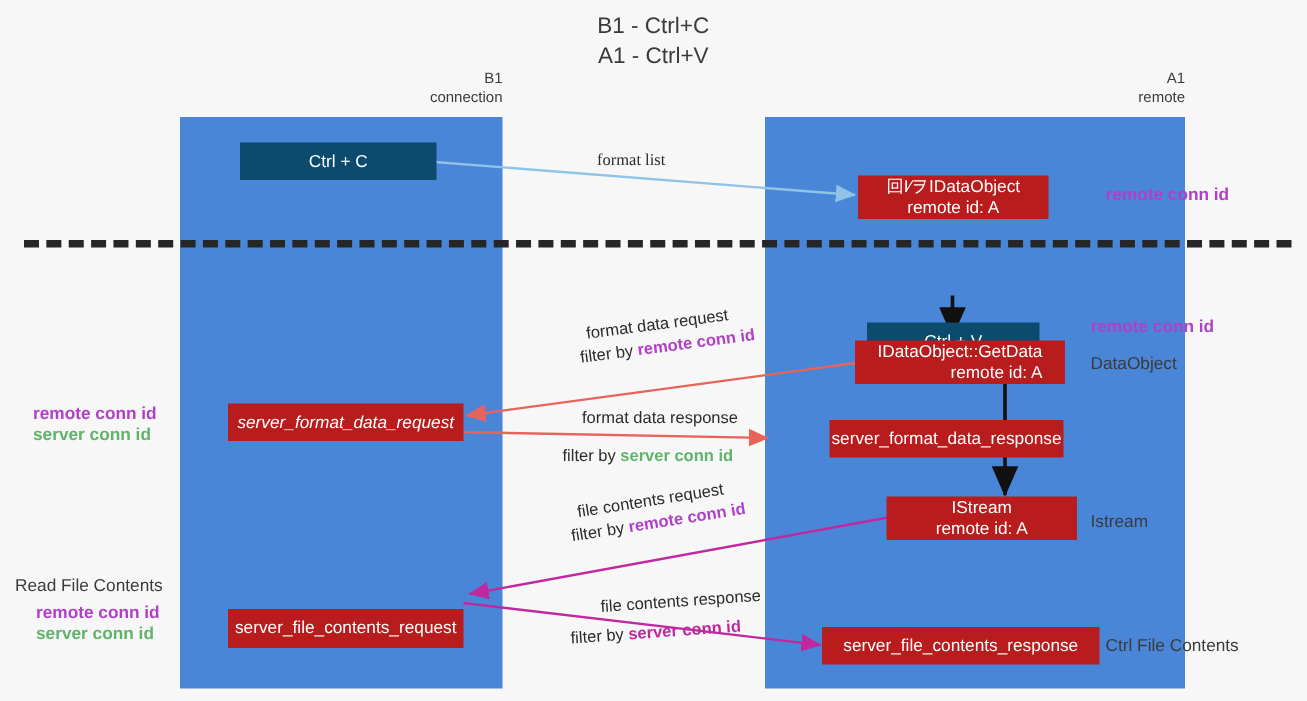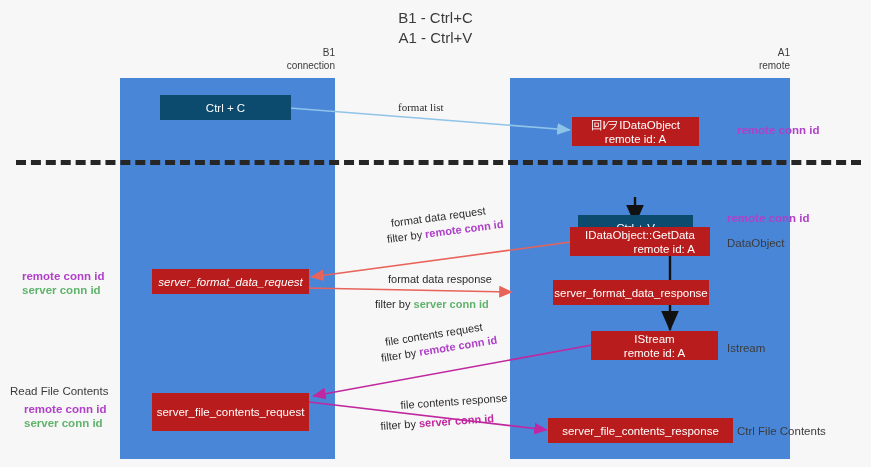--- a/index.html
+++ b/index.html
@@ -163,21 +163,21 @@
   <div class="box orange" style="left:570px; top:227px; width:140px; height:29px;text-align:right;">IDataObject::GetData
 remote id: A</div>
 
   <div class="box orange" style="left:591px; top:331px; width:127px; height:29px;">IStream
 remote id: A</div>
 
   <div class="box orange" style="left:152px; top:269px; width:157px; height:25px;font-style:italic;">server_format_data_request</div>
 
   <div class="box orange" style="left:513px; top:280px; width:156px; height:25px;margin-left:40px;">server_format_data_response</div>
 
-  <div class="box orange" style="left:152px; top:393px; width:157px; height:38px;">server_file_contents_request</div>
+  <div class="box orange" style="left:152px; top:406px; width:157px; height:26px;">server_file_contents_request</div>
 
   <div class="box orange" style="left:548px; top:418px; width:185px; height:25px;">server_file_contents_response</div>
 
   <div class="tag tag-purple" style="left:737px; top:123px;">remote conn id</div>
 
   <div class="tag tag-purple" style="left:727px; top:211px;">remote conn id</div>
 
   <div class="side-label" style="left:727px; top:236px;">DataObject</div>
 
   <div class="side-label" style="left:727px; top:341px;">Istream</div>

